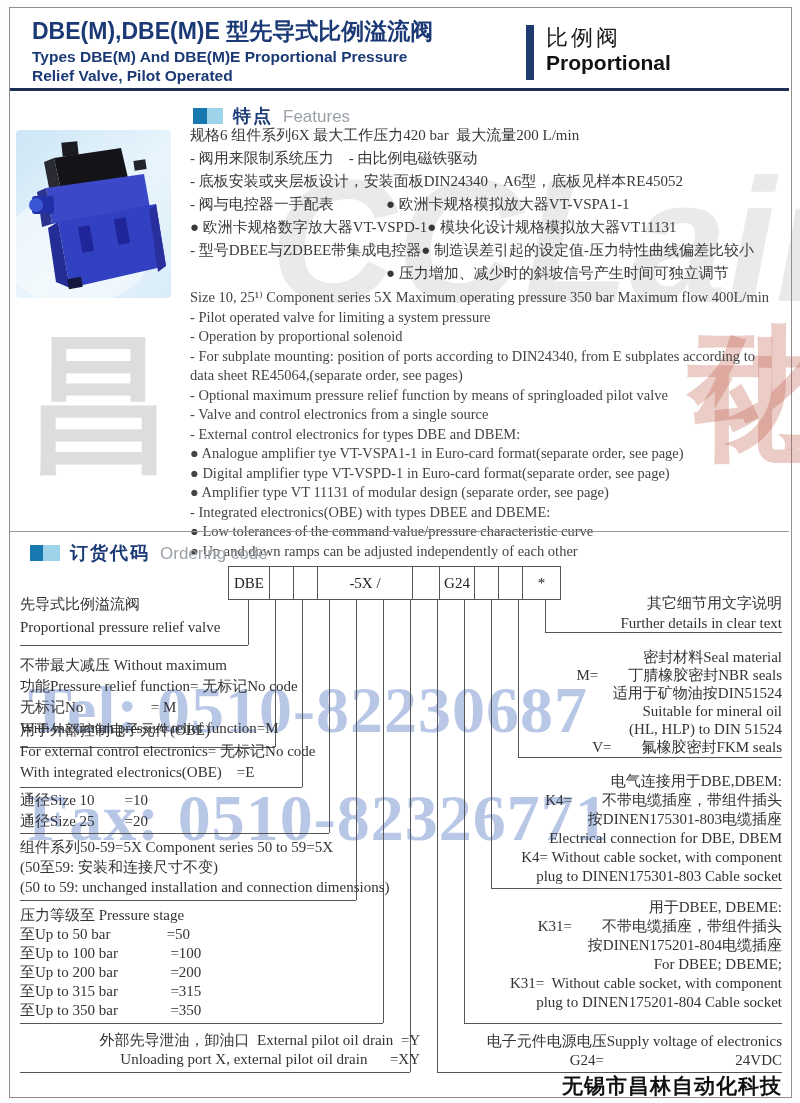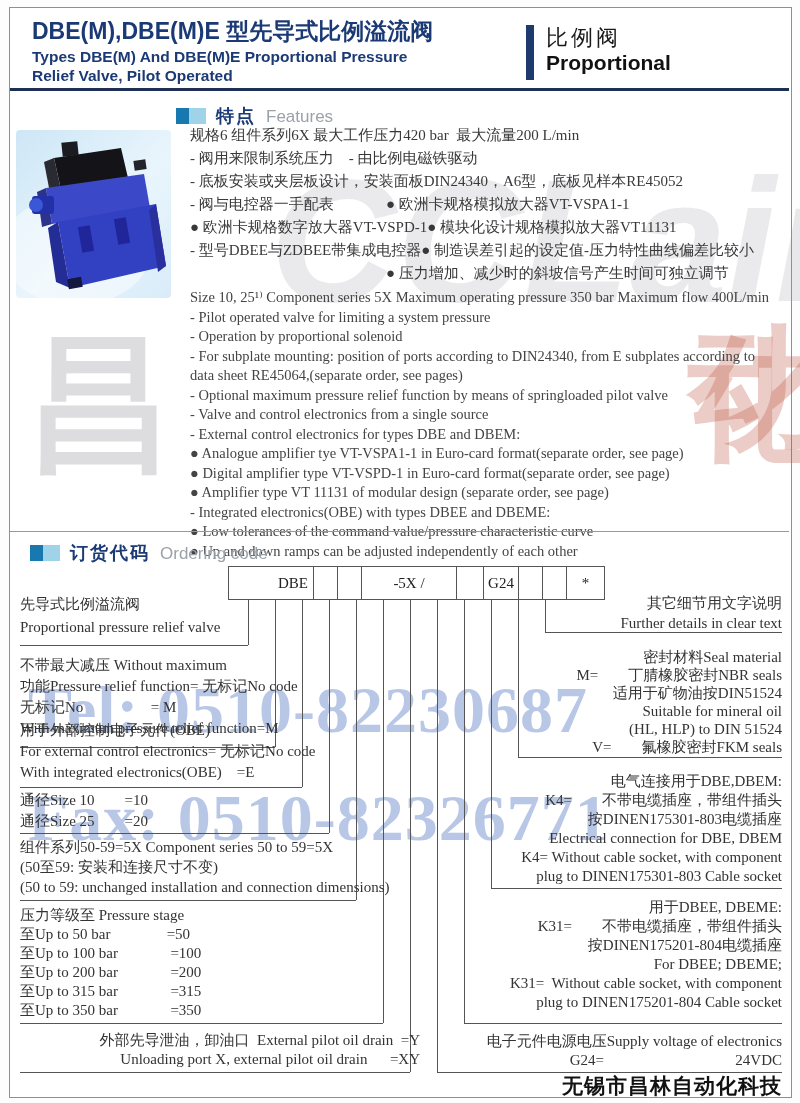--- a/index.html
+++ b/index.html
@@ -34,21 +34,21 @@
   .feat-zh{position:absolute;left:190px;top:126px;width:592px;z-index:2;font-size:15px;color:#383838;}
   .fzh-row{height:23px;white-space:pre;overflow:visible;}
   .fzh-row .cell{display:inline-block;min-width:196px;}
   .feat-en{position:absolute;left:190px;top:288px;width:590px;z-index:2;font-size:14.5px;line-height:19.5px;color:#444;}
   .fen-line{white-space:normal;}
   .divider{position:absolute;left:10px;top:531px;width:779px;height:1px;background:#999;z-index:2;}
   
   .obox-row{position:absolute;left:228px;top:566px;display:flex;border:1px solid #555;height:32px;background:#fff;z-index:3;}
   .ocell{border-right:1px solid #555;height:32px;line-height:32px;text-align:center;font-size:15px;color:#222;white-space:pre;}
   .ocell:last-child{border-right:none;}
-  .ocell:nth-child(1){width:40px;margin-left:44px;} .ocell:nth-child(2){width:23px;} .ocell:nth-child(3){width:23px;}
+  .ocell:nth-child(1){width:40px;} .ocell:nth-child(2){width:23px;} .ocell:nth-child(3){width:23px;}
   .ocell:nth-child(4){width:94px;} .ocell:nth-child(5){width:26px;} .ocell:nth-child(6){width:34px;}
   .ocell:nth-child(7){width:23px;} .ocell:nth-child(8){width:23px;} .ocell:nth-child(9){width:37px;}
   .vline{position:absolute;width:1px;background:#555;z-index:2;}
   .hline{position:absolute;height:1px;background:#555;z-index:2;}
   .lblk{position:absolute;left:20px;width:400px;font-size:15px;line-height:21px;color:#333;white-space:pre;z-index:3;}
   .rblk{position:absolute;right:18px;width:345px;font-size:15px;line-height:19px;color:#333;white-space:pre;text-align:right;z-index:3;}
   .footer{position:absolute;right:18px;top:1072px;font-size:21px;font-weight:bold;color:#111;z-index:3;letter-spacing:1px;}
 </style>
 </head>
 <body>
@@ -63,21 +63,21 @@
 
 <div class="hdr">
   <div class="hdr-title">DBE(M),DBE(M)E 型先导式比例溢流阀</div>
   <div class="hdr-sub hdr-sub2">Relief Valve, Pilot Operated</div>
   <div class="hdr-sub hdr-sub1">Types DBE(M) And DBE(M)E Proportional Pressure</div>
   <div class="hdr-bar"></div>
   <div class="hdr-cat-zh">比例阀</div>
   <div class="hdr-cat-en">Proportional</div>
 </div>
 
-<div class="sec-hd" style="left:176px;top:104px;">
+<div class="sec-hd" style="left:193px;top:104px;">
   <span class="sq"></span><span class="sec-zh">特点</span><span class="sec-en">Features</span>
 </div>
 
 <div class="product">
   <svg width="155" height="168" viewBox="0 0 155 168">
     <ellipse cx="60" cy="120" rx="75" ry="55" fill="#ffffff" opacity="0.45"></ellipse>
 
     <polygon points="38,28 105,18 112,48 45,60" fill="#141418"></polygon>
     <polygon points="38,28 45,60 34,63 28,32" fill="#2a2a33"></polygon>
     <rect x="46" y="12" width="16" height="14" fill="#1b1b22" transform="rotate(-6 54 19)"></rect>

